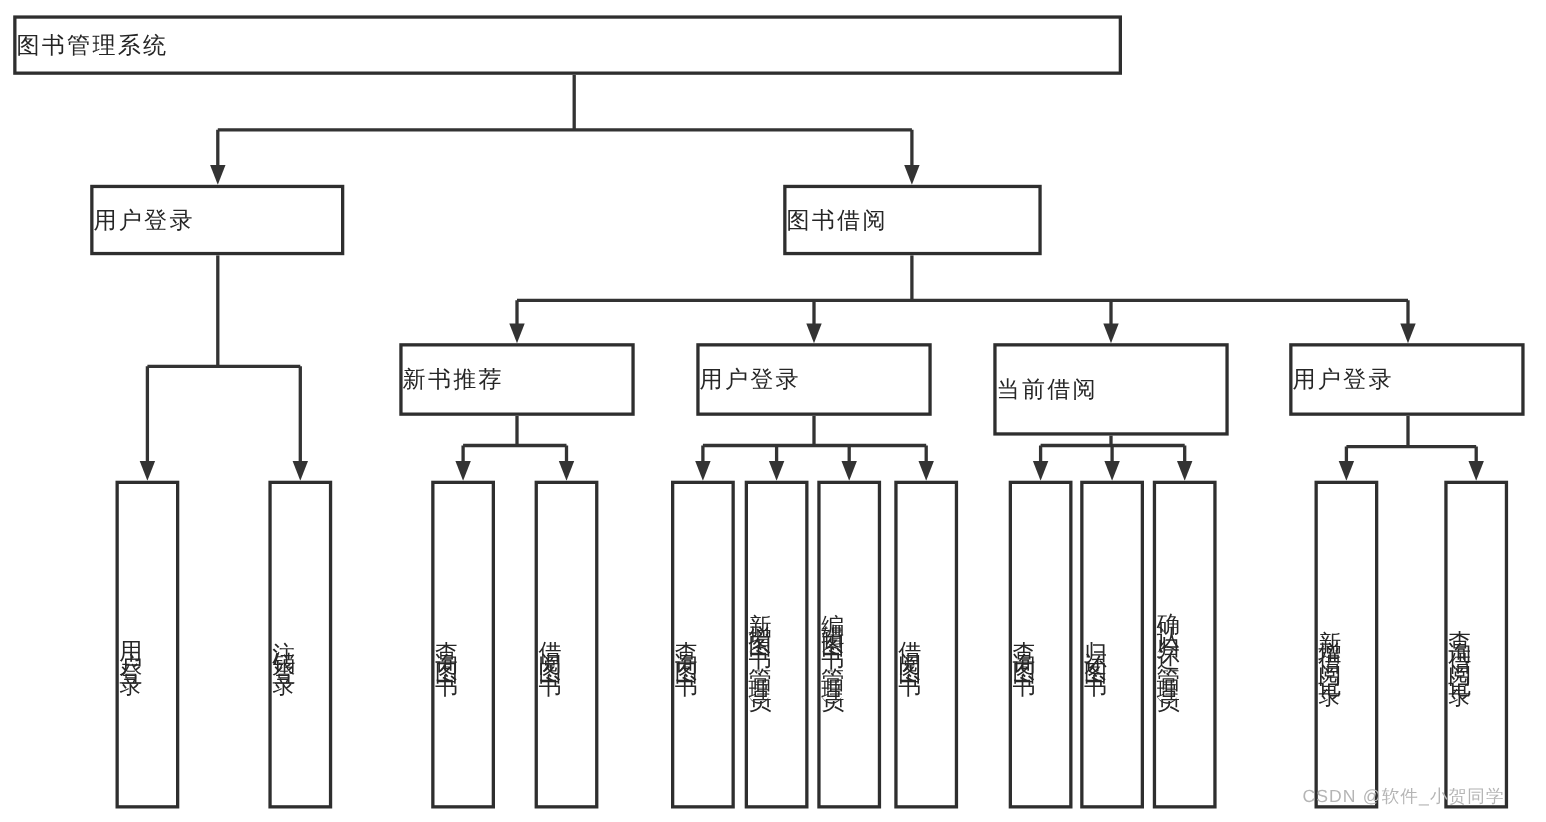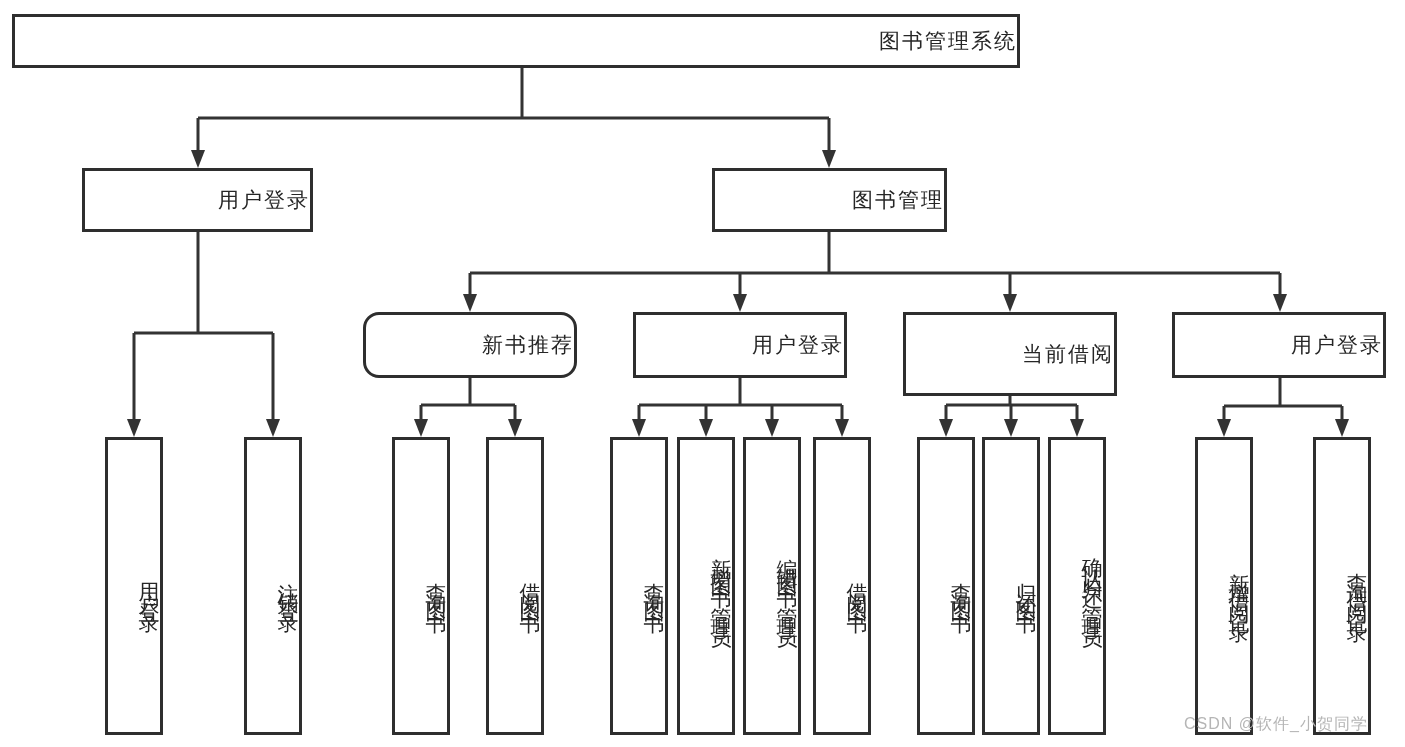--- a/index.html
+++ b/index.html
@@ -5,21 +5,21 @@
   html,body{margin:0;padding:0;background:#ffffff;}
   .stage{
     position:relative;width:1405px;height:747px;background:#ffffff;
     font-family:"Liberation Sans","DejaVu Sans",sans-serif;color:#262626;
     overflow:hidden;
   }
   .connectors{position:absolute;left:0;top:0;width:1405px;height:747px;}
   .node{
     position:absolute;box-sizing:border-box;background:#ffffff;
     border:3px solid #2e2e2e;
-    display:flex;align-items:center;justify-content:flex-end;
+    display:flex;align-items:center;justify-content:flex-start;
     font-size:21px;letter-spacing:2px;white-space:nowrap;
   }
   .vnode span{
     writing-mode:vertical-rl;text-orientation:mixed;
     letter-spacing:10px;line-height:1;white-space:normal;
   }
   .watermark{
     position:absolute;left:1184px;top:714px;z-index:6;
     font-size:16px;color:#b5b5b5;letter-spacing:1px;white-space:nowrap;
   }
@@ -70,24 +70,24 @@
   </svg>
 
   <div class="node" style="left:12px;top:14px;width:1008px;height:54px;">
     <span>图书管理系统</span>
   </div>
 
   <div class="node" style="left:82px;top:168px;width:231px;height:64px;">
     <span>用户登录</span>
   </div>
   <div class="node" style="left:712px;top:168px;width:235px;height:64px;">
-    <span>图书管理</span>
+    <span>图书借阅</span>
   </div>
 
-  <div class="node" style="left:363px;top:312px;width:214px;height:66px;border-radius:16px;">
+  <div class="node" style="left:363px;top:312px;width:214px;height:66px;">
     <span>新书推荐</span>
   </div>
   <div class="node" style="left:633px;top:312px;width:214px;height:66px;">
     <span>用户登录</span>
   </div>
   <div class="node" style="left:903px;top:312px;width:214px;height:84px;">
     <span>当前借阅</span>
   </div>
   <div class="node" style="left:1172px;top:312px;width:214px;height:66px;">
     <span>用户登录</span>

